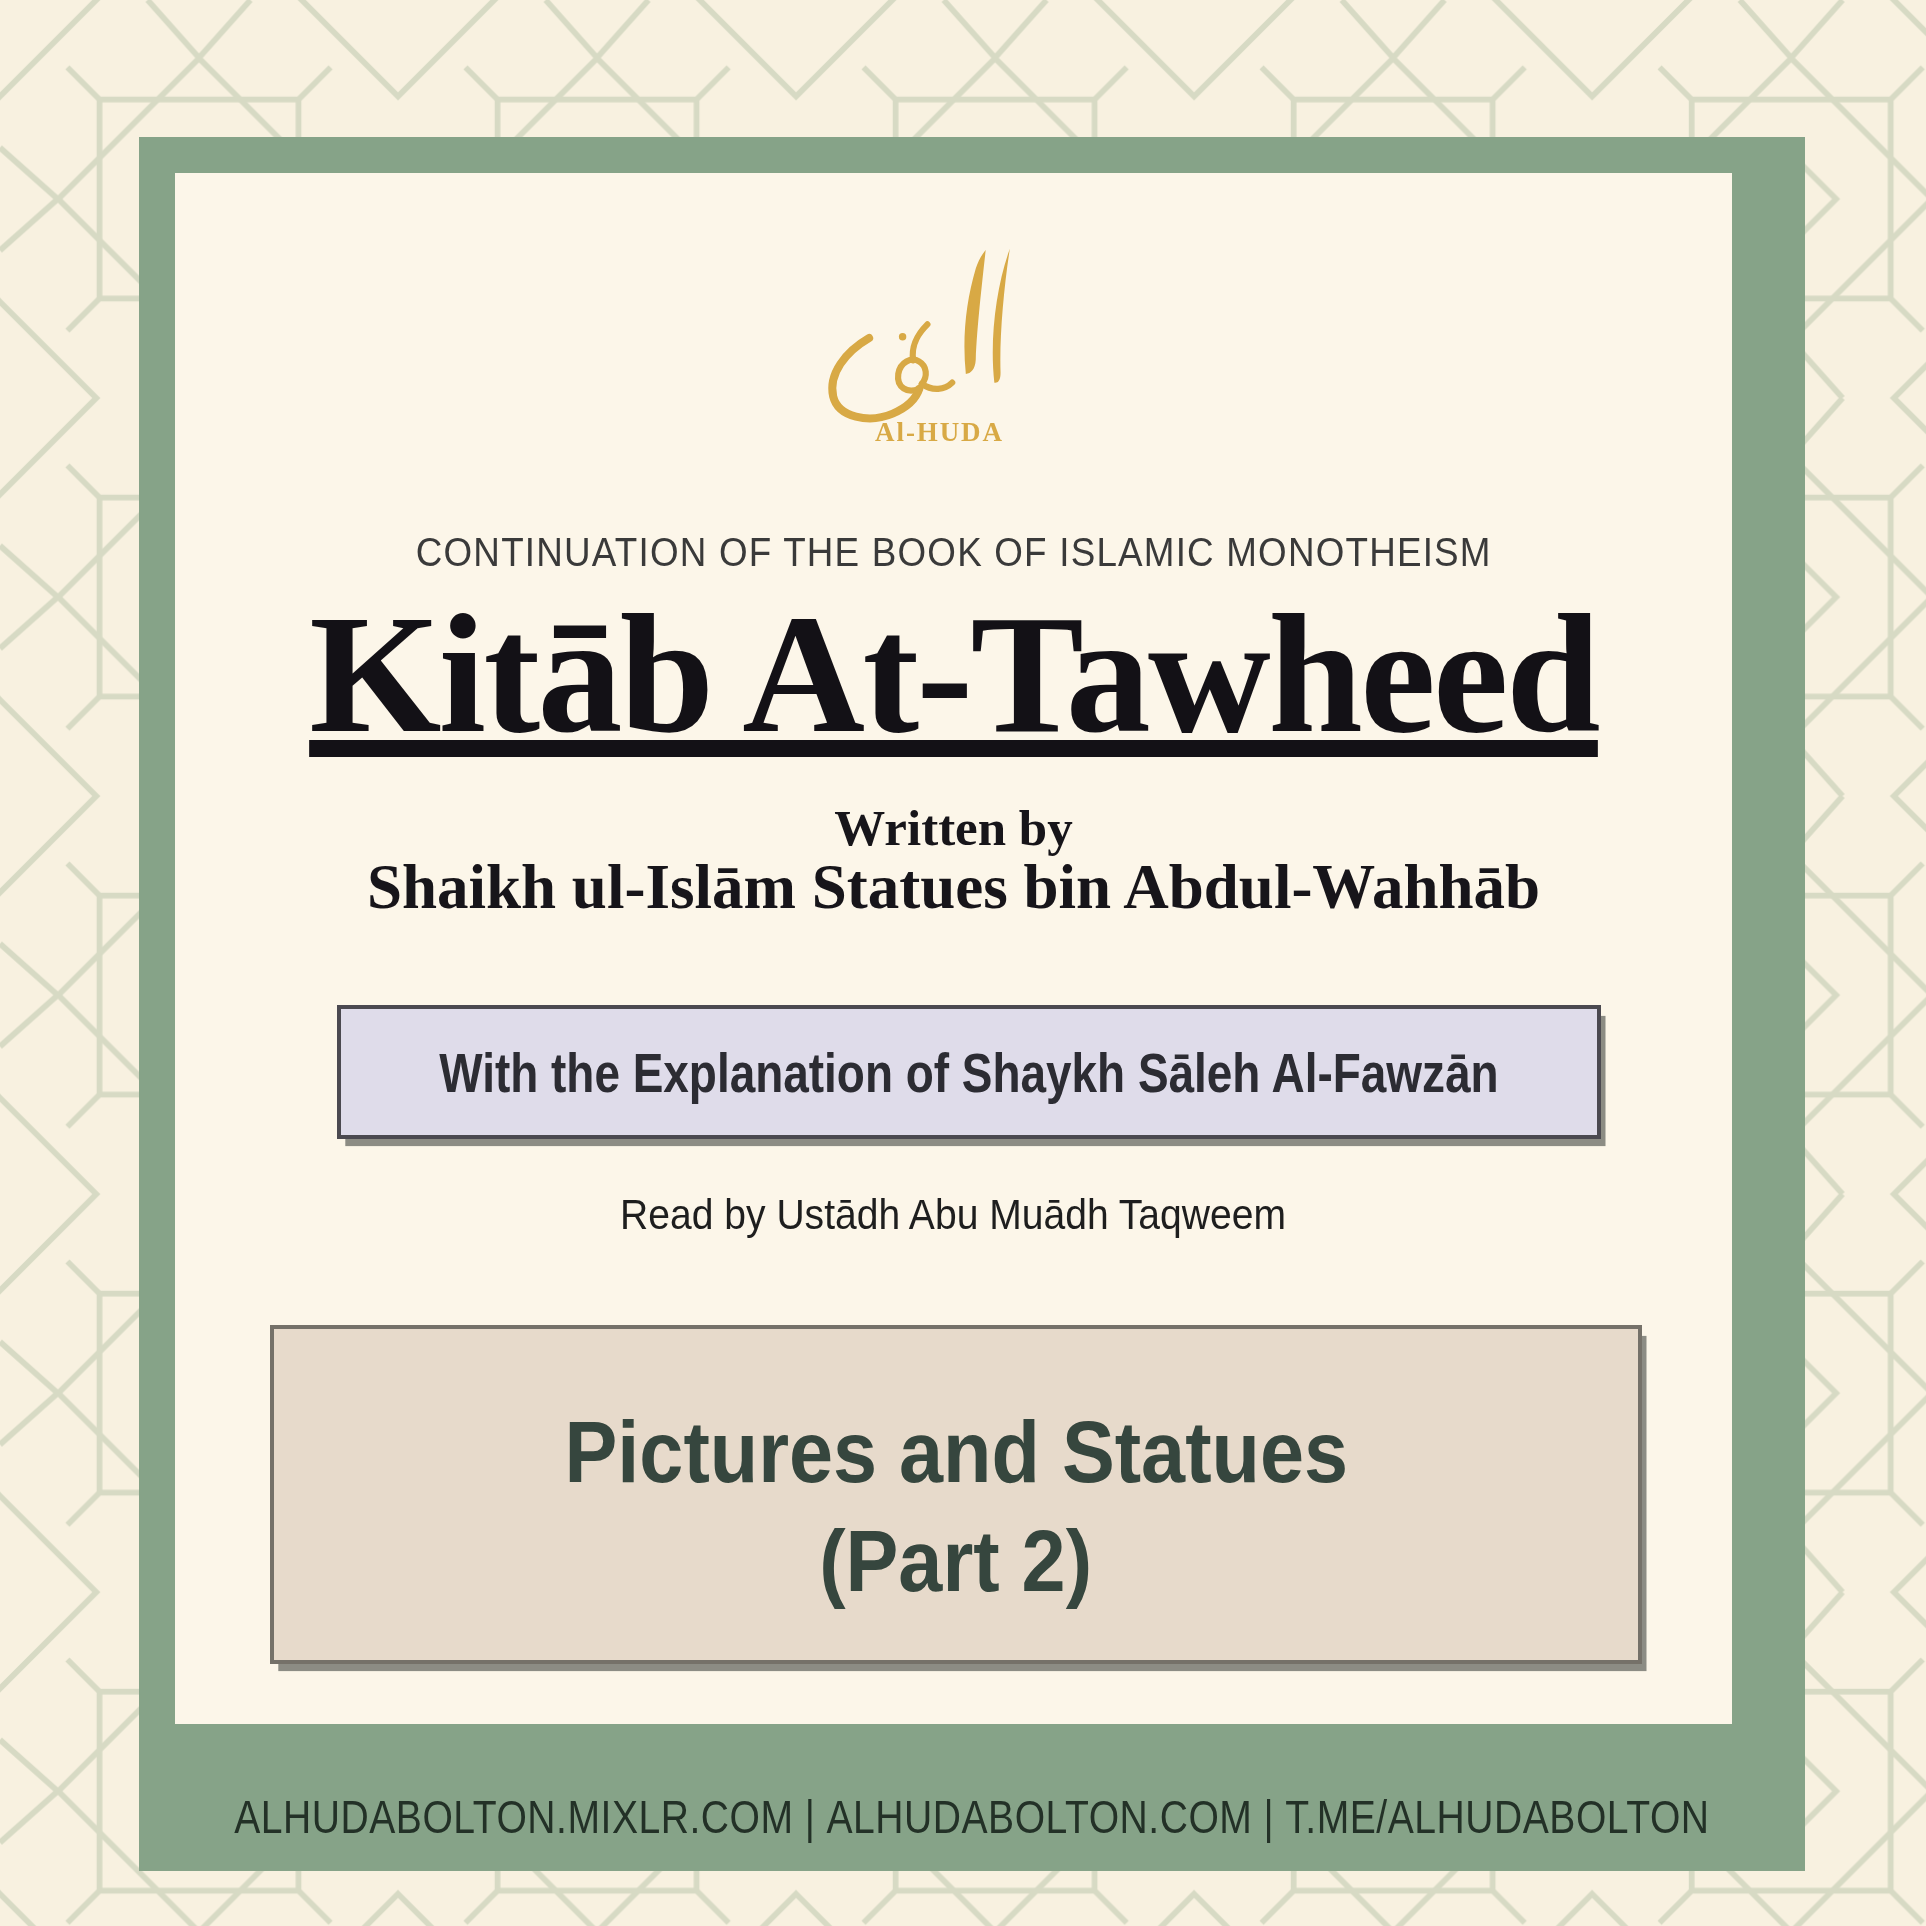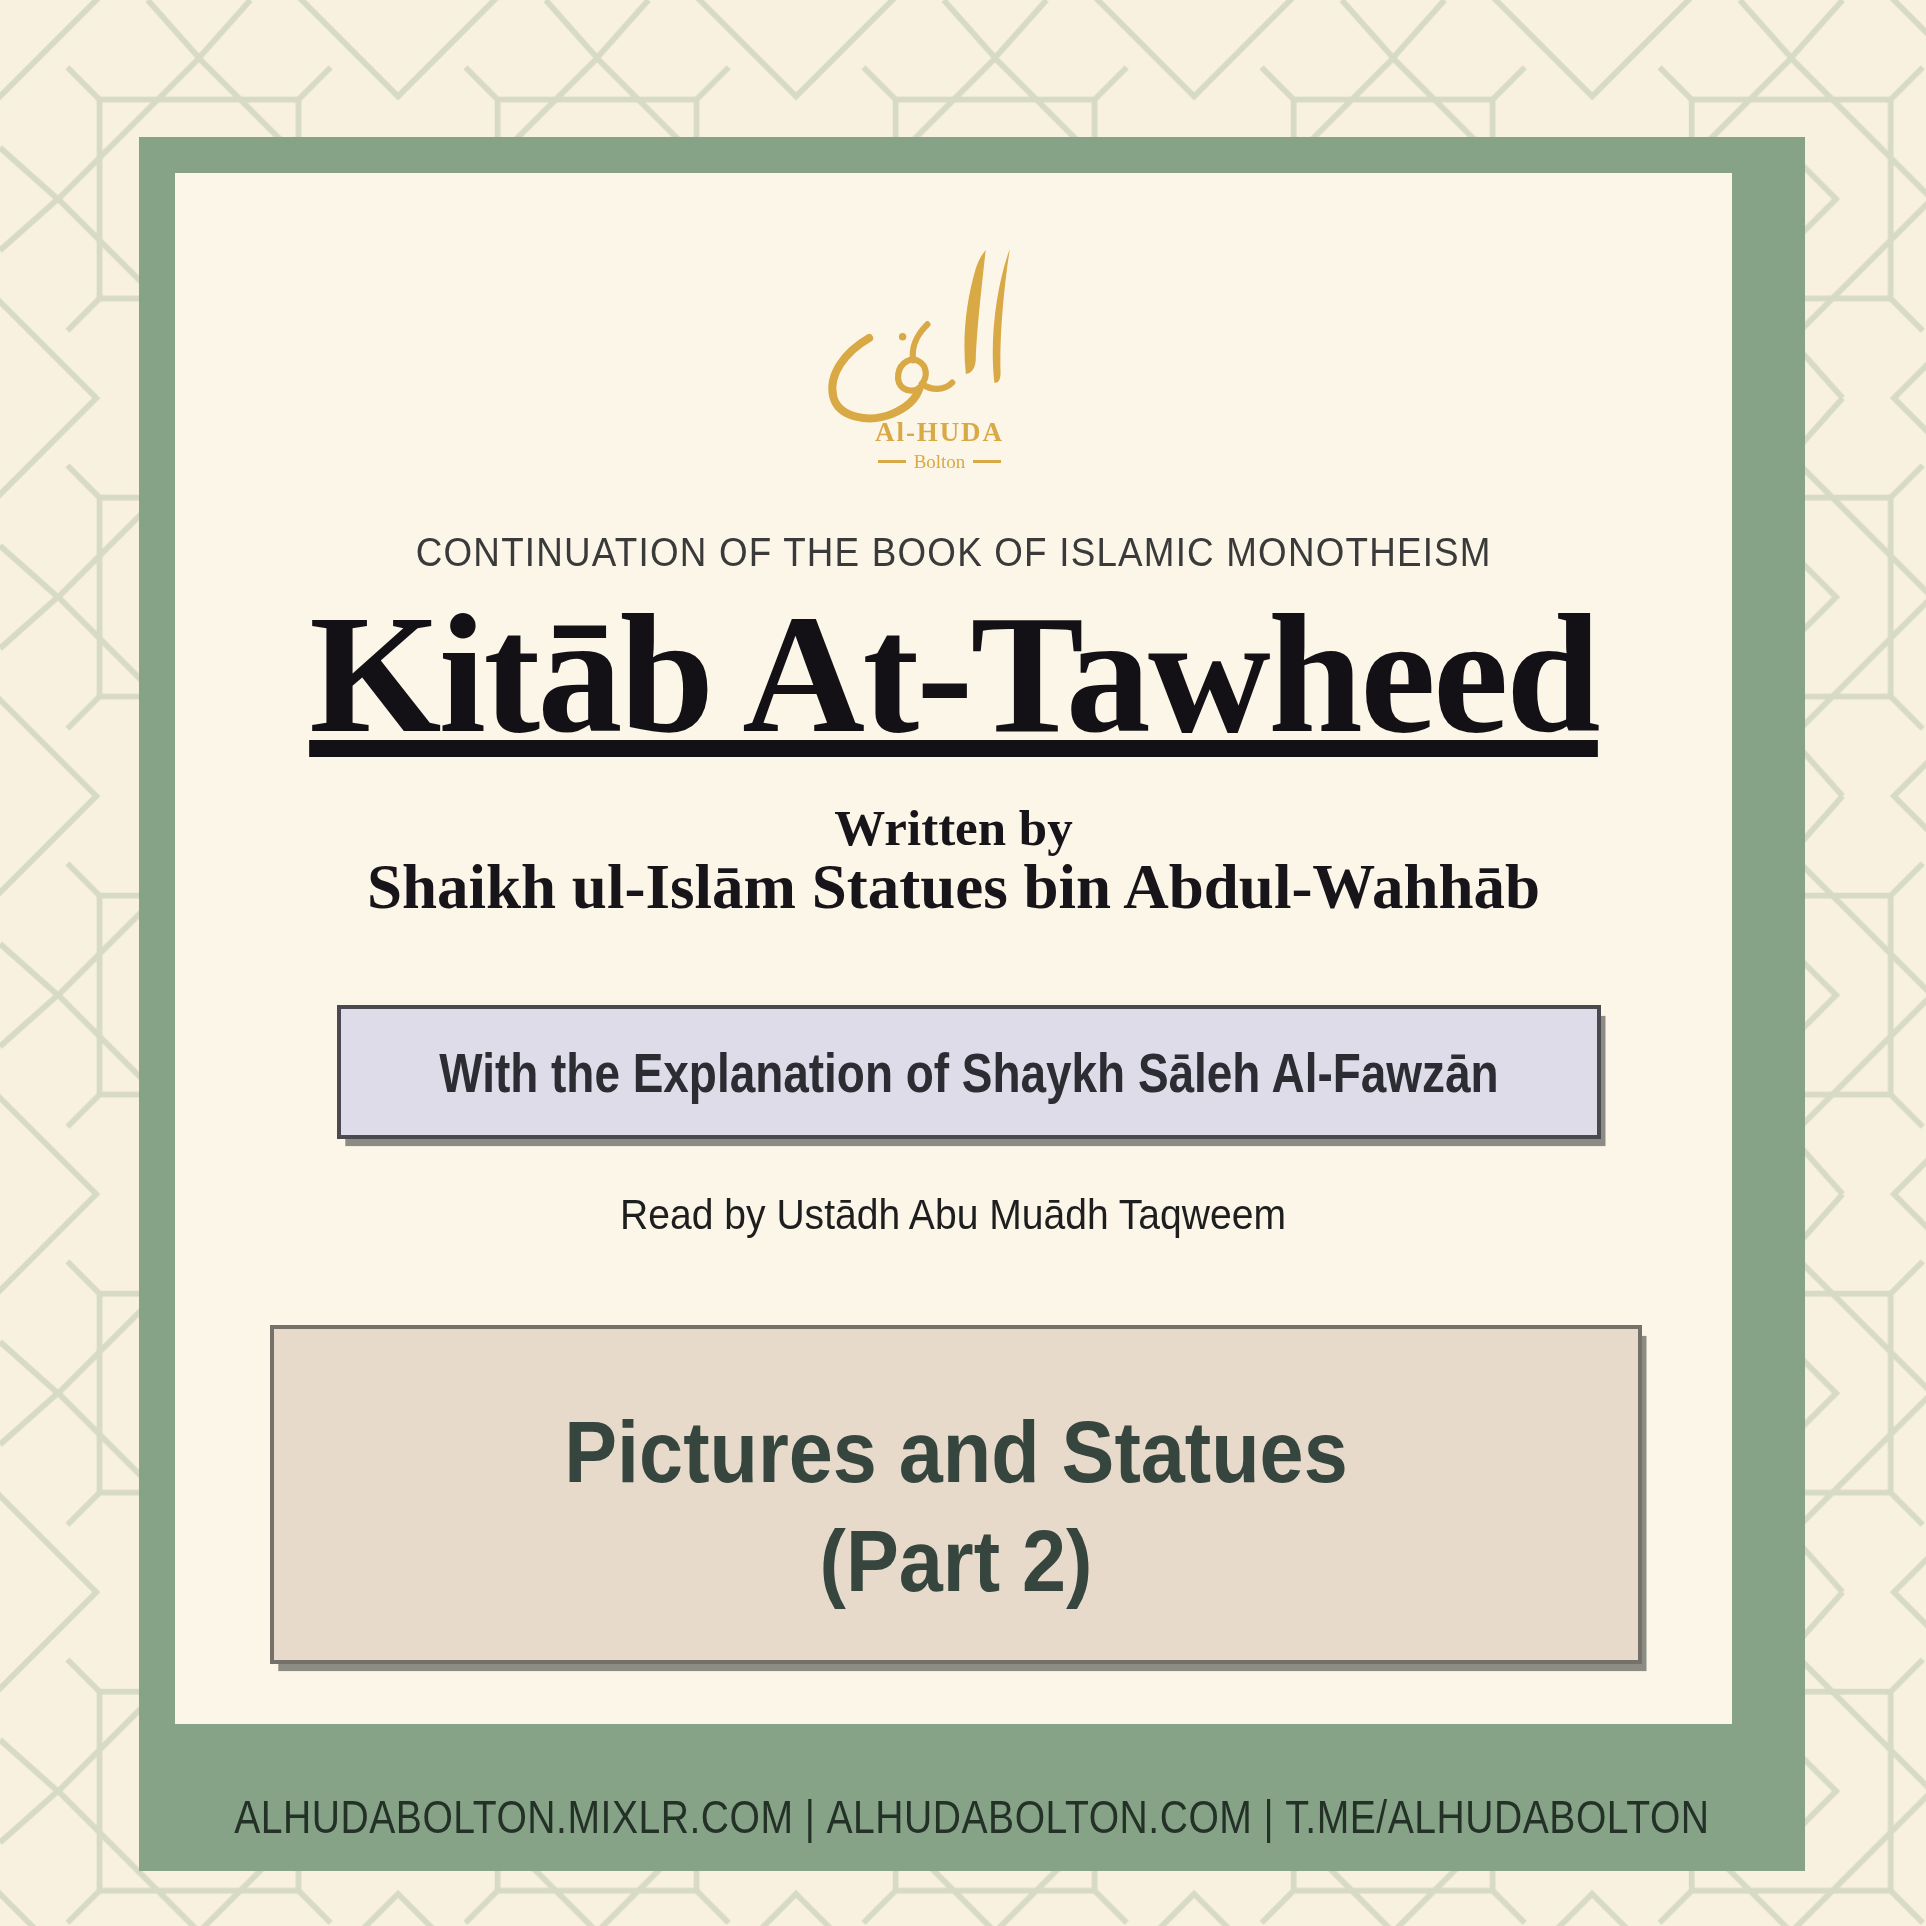--- a/index.html
+++ b/index.html
@@ -31,21 +31,21 @@
           border:4.5px solid #4b4950;box-shadow:6.4px 9px 0 -1.9px #8c8c84;
           display:flex;align-items:center;justify-content:center;}
   .lavbox span{display:inline-block;font-size:56px;font-weight:bold;color:#2c2c33;white-space:nowrap;
                transform:scaleX(.82);transform-origin:center;}
 
   .readby{top:1018px;font-size:42px;font-weight:normal;color:#1e1e1e;}
   .readby span{display:inline-block;transform:scaleX(.93);transform-origin:center;white-space:nowrap;}
 
   .topicbox{top:1152px;left:95px !important;width:1364px !important;height:308px;background:#e7dacb;
             border:4.5px solid #757169;box-shadow:6.4px 9px 0 -1.9px #8c8c84;
-            display:flex;flex-direction:column;justify-content:center;padding-top:23px;box-sizing:content-box;}
+            display:flex;flex-direction:column;align-items:center;justify-content:center;padding-top:23px;box-sizing:content-box;}
   .topic-line{font-size:88px;line-height:1.24;font-weight:bold;color:#36463e;transform:scaleX(.9);
               transform-origin:center;white-space:nowrap;}
 
   .footer{position:absolute;left:0;bottom:0;width:100%;height:110px;display:flex;align-items:center;justify-content:center;padding-top:2.6px;box-sizing:border-box;}
   .footer-inner{display:inline-block;transform:scaleX(.85);transform-origin:center;white-space:nowrap;
                 font-size:46px;letter-spacing:0.6px;color:#233127;}
   .footer-inner .sep{margin:0 13px;}
 </style>
 </head>
 <body>
@@ -88,25 +88,20 @@
             <path d="M167,186 C163,158 178,140 190,128" stroke-width="10"></path>
             <path d="M181,224 C198,236 218,234 230,222" stroke-width="10"></path>
           </g>
           <g fill="#d8a945" stroke="none">
             <circle cx="150" cy="148" r="6"></circle>
             <path d="M252,208 C246,150 252,92 268,38 C272,25 279,14 284,8 C279,55 270,130 268,185 C267,201 260,207 252,208 Z"></path>
             <path d="M298,222 C290,152 301,66 323,6 C313,70 306,150 308,206 C308,218 304,223 298,222 Z"></path>
           </g>
         </svg>
         <div class="logo-name">Al-HUDA</div>
-        <div class="logo-bolton">
-          <span class="logo-dash"></span>
-          <span>Bolton</span>
-          <span class="logo-dash"></span>
-        </div>
       </div>
 
       <div class="eyebrow">
         <span>CONTINUATION OF THE BOOK OF ISLAMIC MONOTHEISM</span>
       </div>
 
       <h1 class="title">Kitāb At-Tawheed</h1>
 
       <div class="writtenby">Written by</div>
       <div class="author">Shaikh ul-Islām Statues bin Abdul-Wahhāb</div>

